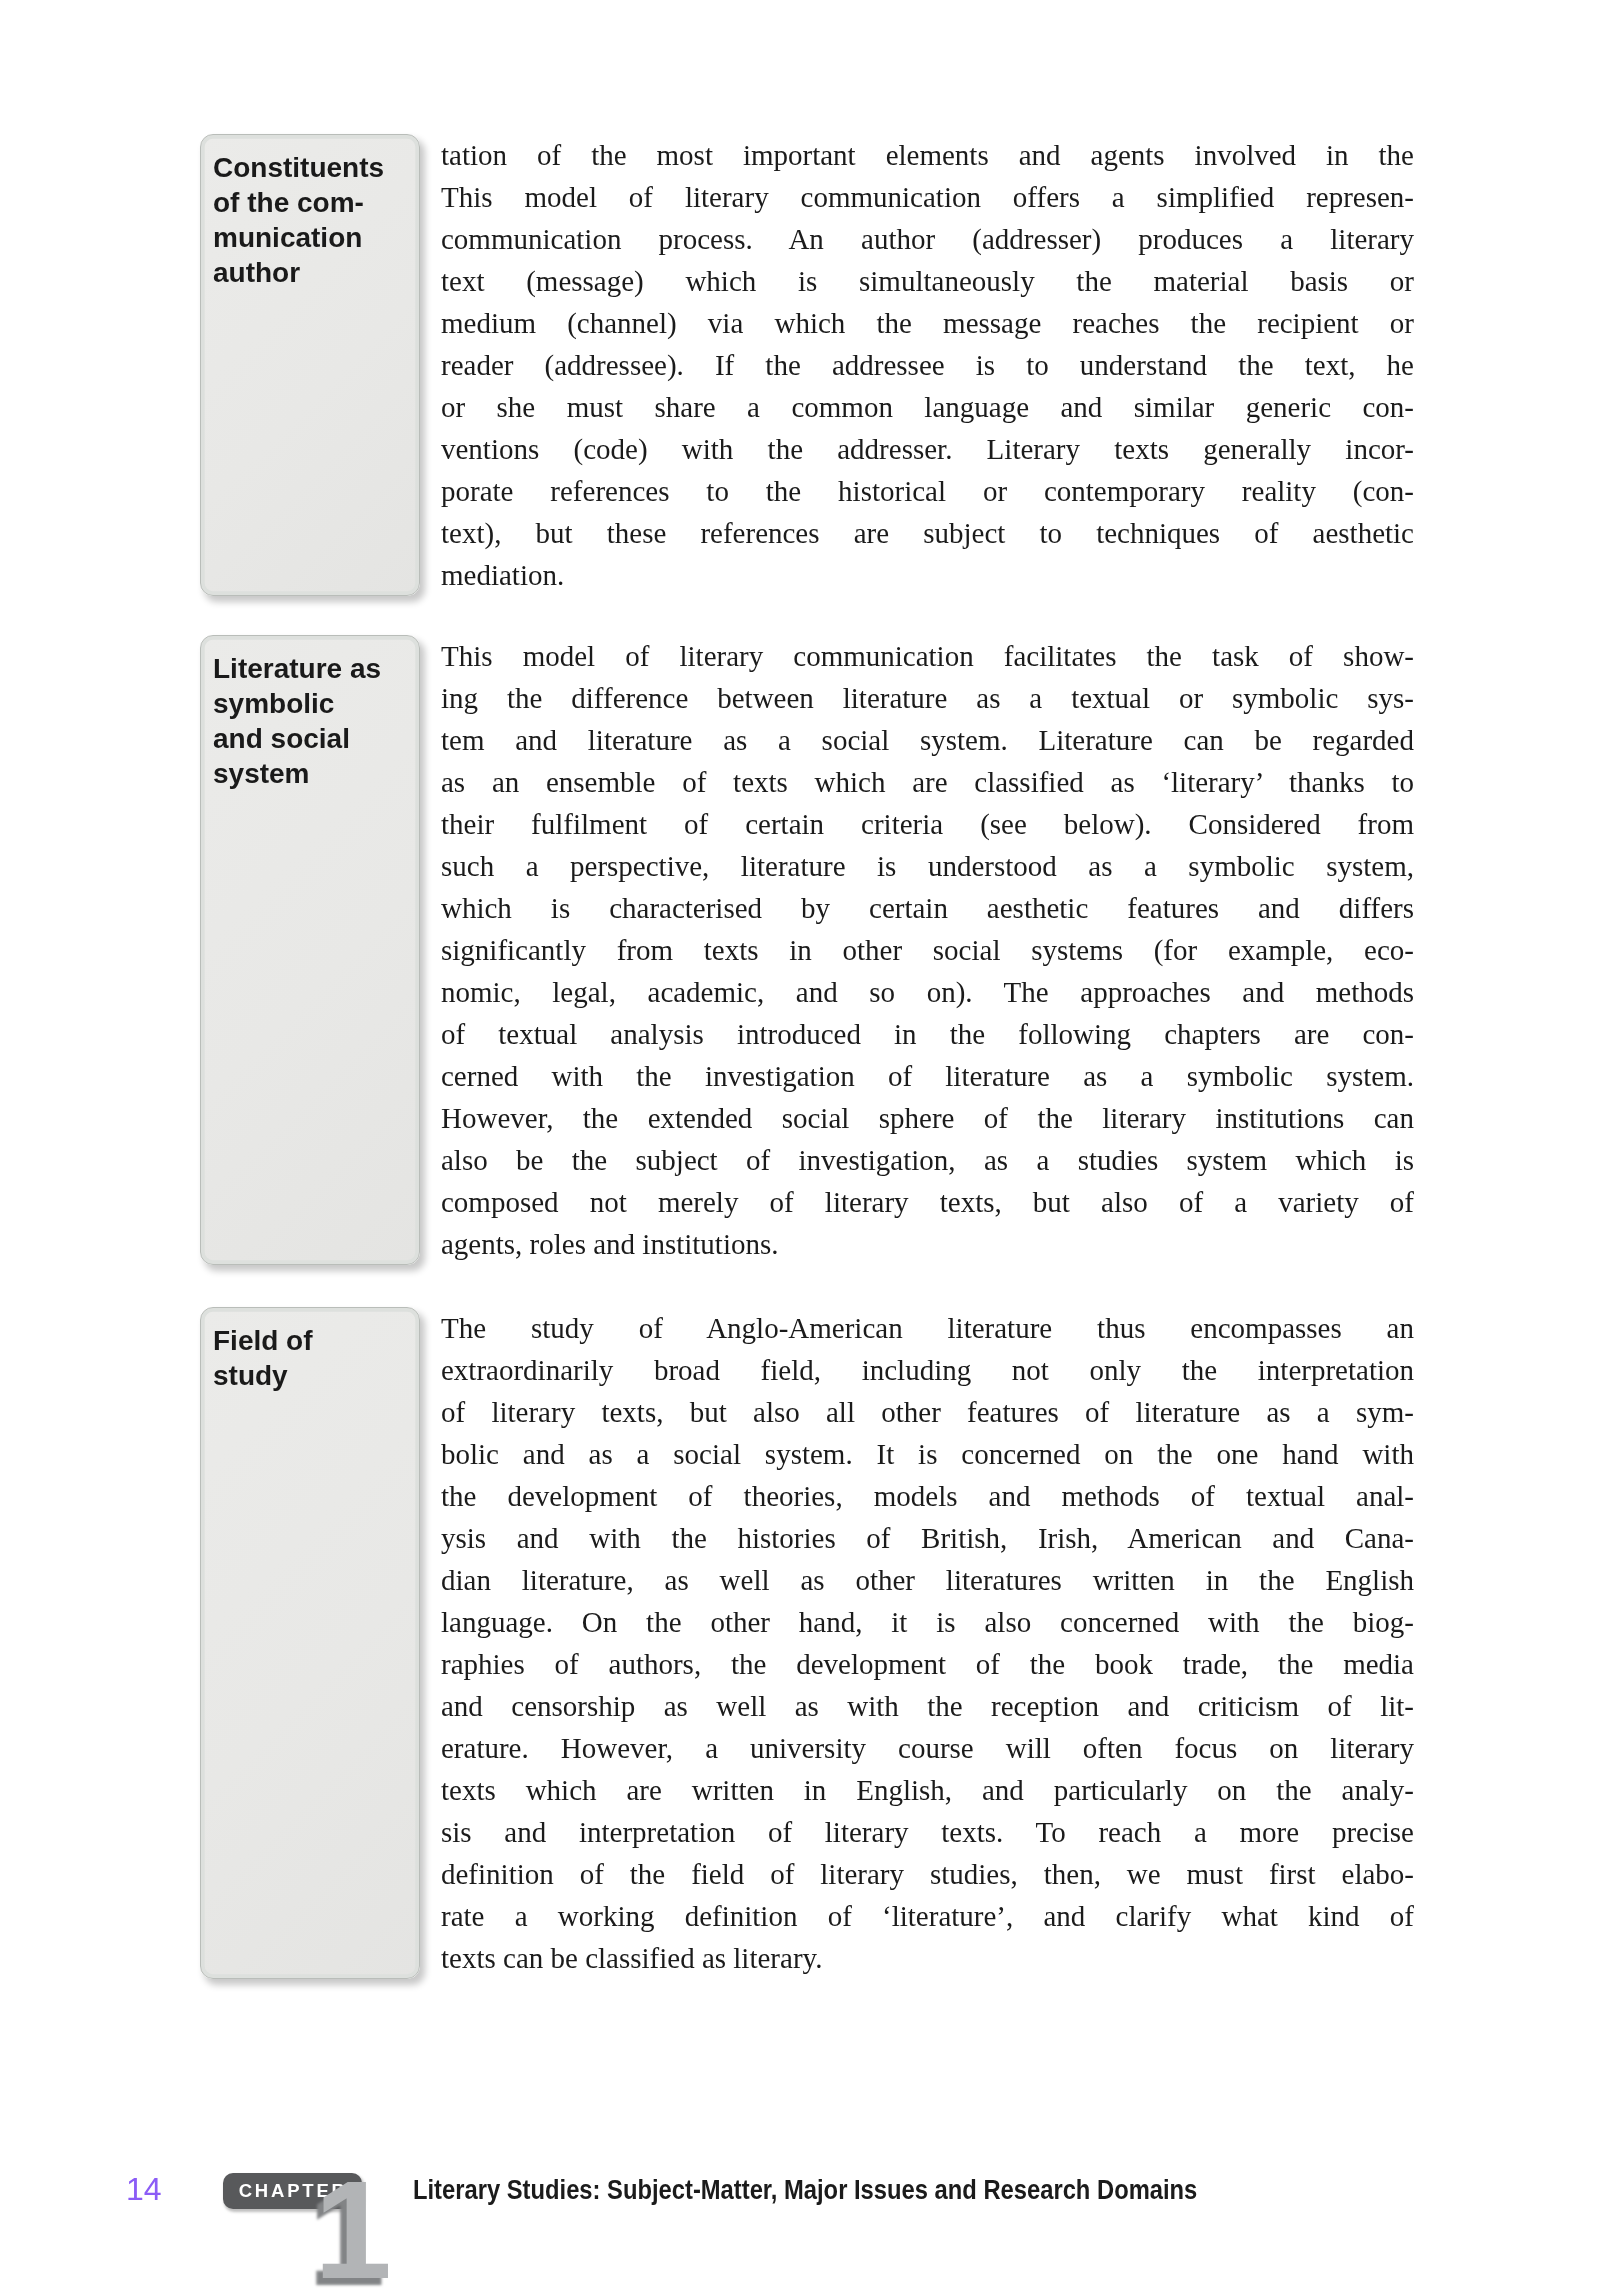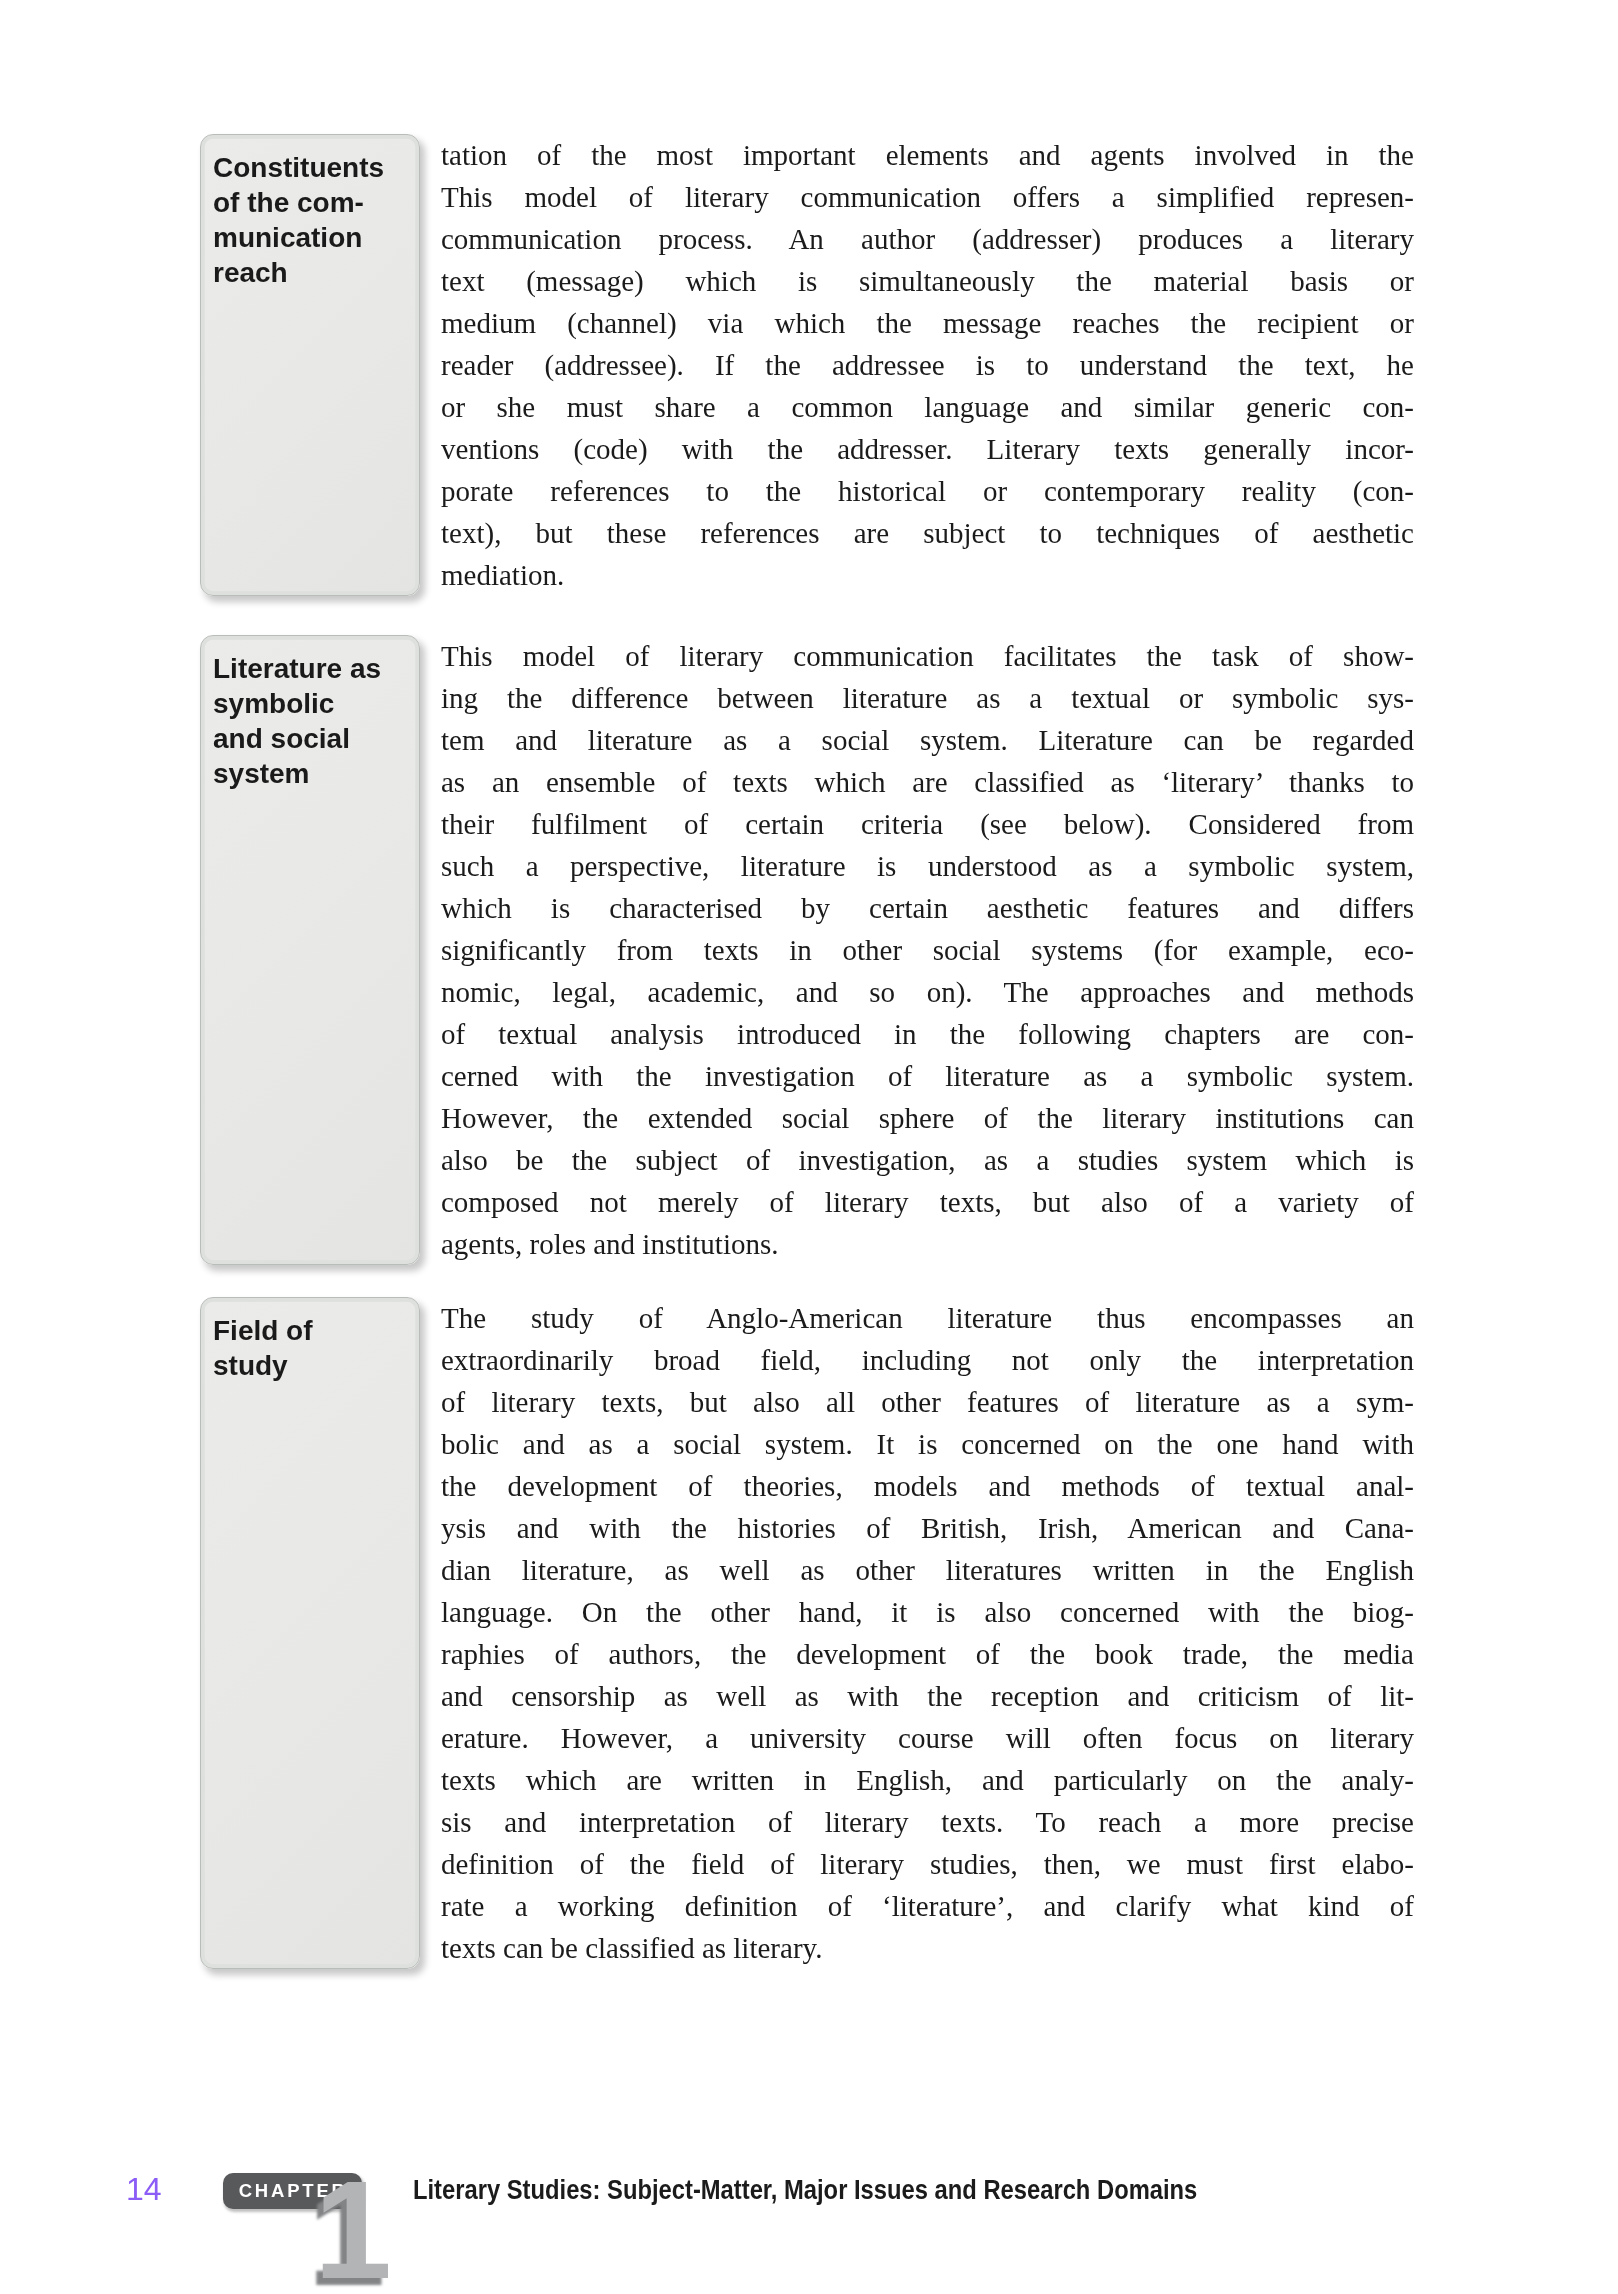--- a/index.html
+++ b/index.html
@@ -11,21 +11,21 @@
     font-family:"Liberation Serif", serif;
   }
   .content {
     position:absolute; left:200px; top:134px; width:1214px;
   }
   .section-row {
     display:flex;
     align-items:stretch;
   }
   .section-row.gap1 { margin-bottom:39px; }
-  .section-row.gap2 { margin-bottom:32px; }
+  .section-row.gap2 { margin-bottom:42px; }
   .sidebox {
     flex:0 0 220px;
     width:220px;
     box-sizing:border-box;
     background:linear-gradient(135deg, #ebebe9 0%, #e8e8e6 55%, #e4e4e2 100%);
     border:1.8px solid #b9bdb9;
     border-radius:13px;
     box-shadow: inset 0 0 0 3.7px #dde0dd, 4.6px 5.5px 7.4px rgba(0,0,0,0.22);
     padding:14.8px 11px 11px 12px;
   }
@@ -97,21 +97,21 @@
 <body>
 
 <div class="page">
 
   <div class="content">
       <div class="section-row gap1">
         <div class="sidebox">
           <div class="label-line">Constituents</div>
           <div class="label-line">of the com-</div>
           <div class="label-line">munication</div>
-          <div class="label-line">reach</div>
+          <div class="label-line">author</div>
         </div>
         <div class="col-gap"></div>
         <div class="paragraph">
           <div class="line">tation of the most important elements and agents involved in the</div>
           <div class="line">This model of literary communication offers a simplified represen-</div>
           <div class="line">communication process. An author (addresser) produces a literary</div>
           <div class="line">text (message) which is simultaneously the material basis or</div>
           <div class="line">medium (channel) via which the message reaches the recipient or</div>
           <div class="line">reader (addressee). If the addressee is to understand the text, he</div>
           <div class="line">or she must share a common language and similar generic con-</div>

